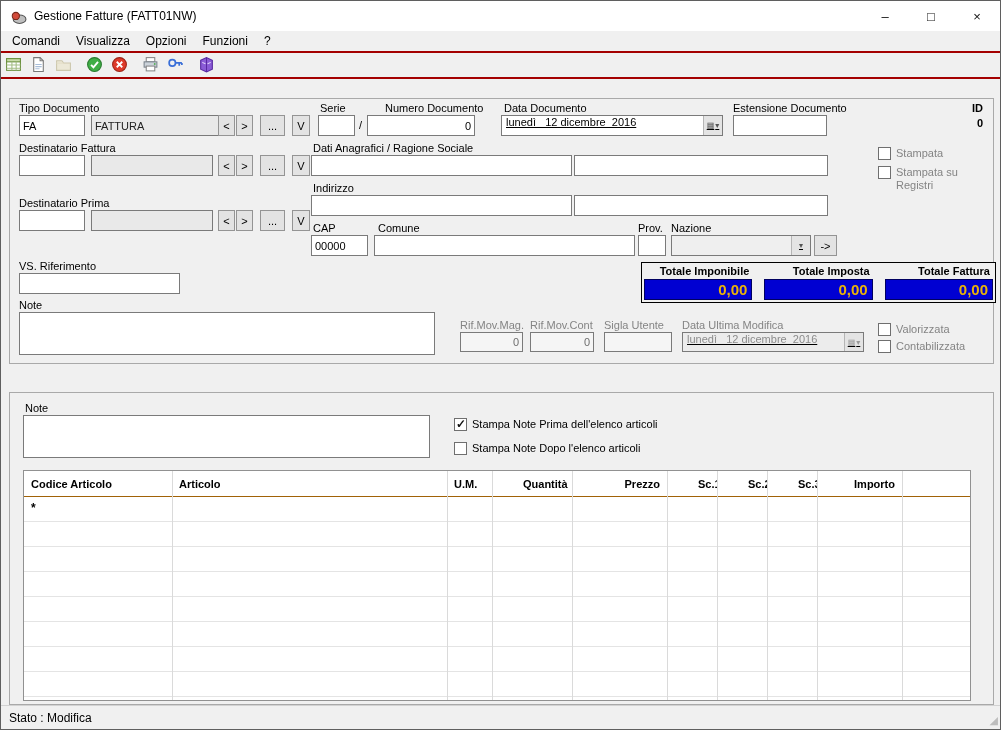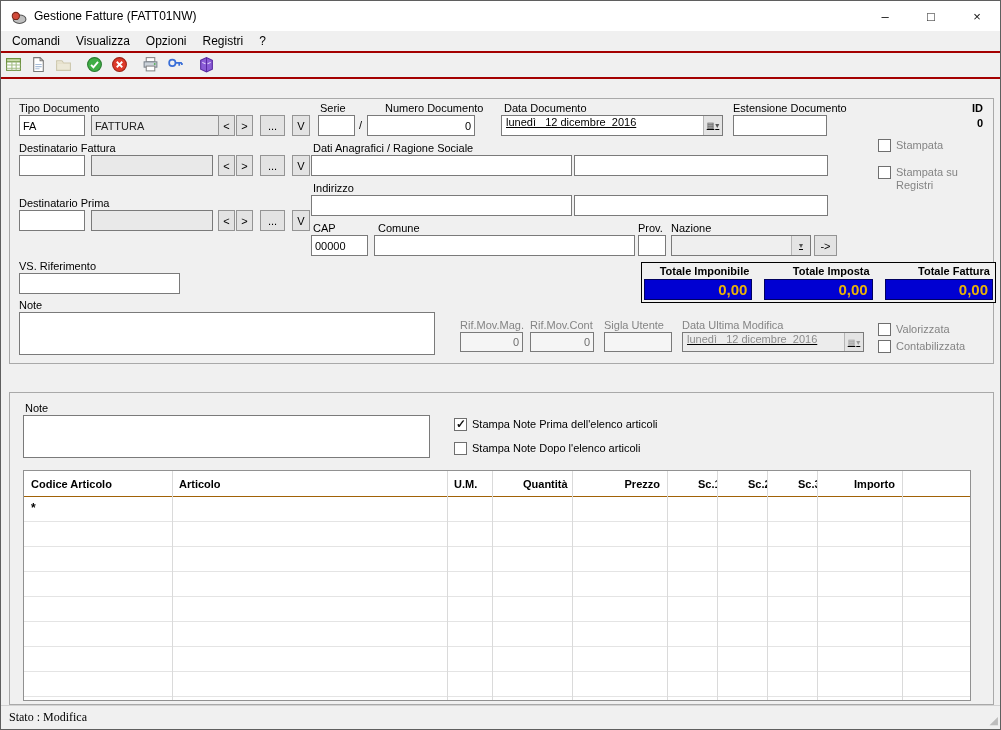--- a/index.html
+++ b/index.html
@@ -65,21 +65,21 @@
   .tab.active { height:23px; line-height:21px; margin-bottom:-2px; position:relative; z-index:5; }
   
   .grid { position:absolute; left:22px; top:469px; width:948px; height:231px; background:#fff; border:1px solid #919191; overflow:hidden; }
   .ghead { display:grid; grid-template-columns:148px 275px 45px 80px 95px 50px 50px 50px 85px 1fr; height:26px; border-bottom:1px solid #a16207; font-weight:bold; }
   .ghead .hc { padding:7px 7px 0; white-space:nowrap; overflow:hidden; font-size:11px; }
   .ghead .hc.r { text-align:right;margin-left:24px; }
   .grow { height:25px; border-bottom:1px solid #e4e4e4; position:relative; }
   .newmark { position:absolute; left:7px; top:4px; font-weight:bold; font-size:12px; }
   .gdiv { position:absolute; top:0; bottom:0; width:1px; background:#dadada; }
   
-  .statusbar { position:absolute; left:0; right:0; bottom:0; height:24px; background:#f0f0f0; border-top:1px solid #d2d2d2; display:flex; align-items:center; padding-left:8px; font-size:12px;font-family:Liberation Serif, serif; }
+  .statusbar { position:absolute; left:0; right:0; bottom:0; height:24px; background:#f0f0f0; border-top:1px solid #d2d2d2; display:flex; align-items:center; padding-left:8px; font-size:12px; }
   .grip { position:absolute; right:2px; bottom:2px; font-size:11px; color:#bdbdbd; }
 </style>
 </head>
 <body>
 
 <div class="window">
 
   <div class="titlebar">
     <span class="appicon">
       <svg width="17" height="17" viewBox="0 0 16 16">
@@ -92,21 +92,21 @@
       <div class="winbtn">–</div>
       <div class="winbtn">□</div>
       <div class="winbtn">×</div>
     </div>
   </div>
 
   <div class="menubar">
     <span class="menuitem">Comandi</span>
     <span class="menuitem">Visualizza</span>
     <span class="menuitem">Opzioni</span>
-    <span class="menuitem">Registri</span>
+    <span class="menuitem">Funzioni</span>
     <span class="menuitem">?</span>
   </div>
 
   <div class="redline" style="top:50px"></div>
 
   <div class="toolbar">
     <button class="tbtn">
         <span><svg width="17" height="17" viewBox="0 0 16 16">
             <rect x="1.5" y="2.5" width="13" height="11" fill="#fff" stroke="#6a8f3c"></rect>
             <rect x="1.5" y="2.5" width="13" height="3" fill="#c9dcab" stroke="#6a8f3c"></rect>
@@ -198,21 +198,21 @@
   <span class="lbl" style="left:312px;top:141px">Dati Anagrafici / Ragione Sociale</span>
   <input class="tb" style="left: 18px; top: 154px; width: 66px;" value="">
   <input class="tb dis" style="left: 90px; top: 154px; width: 122px;" value="">
   <button class="sbtn" style="left:217px;top:154px;width:17px">&lt;</button>
   <button class="sbtn" style="left:235px;top:154px;width:17px">&gt;</button>
   <button class="sbtn" style="left:259px;top:154px;width:25px">...</button>
   <button class="sbtn" style="left:291px;top:154px;width:18px">V</button>
   <input class="tb" style="left: 310px; top: 154px; width: 261px;" value="">
   <input class="tb" style="left: 573px; top: 154px; width: 254px;" value="">
 
-  <div class="chk gray" style="left:877px;top:138px">
+  <div class="chk gray" style="left:877px;top:146px">
     <span class="box"></span>
     <span class="ctext">Stampata</span>
   </div>
   <div class="chk gray" style="left:877px;top:165px;width:104px">
     <span class="box"></span>
     <span class="ctext">Stampata su Registri</span>
   </div>
 
   <span class="lbl" style="left:312px;top:181px">Indirizzo</span>
   <input class="tb" style="left: 310px; top: 194px; width: 261px;" value="">

